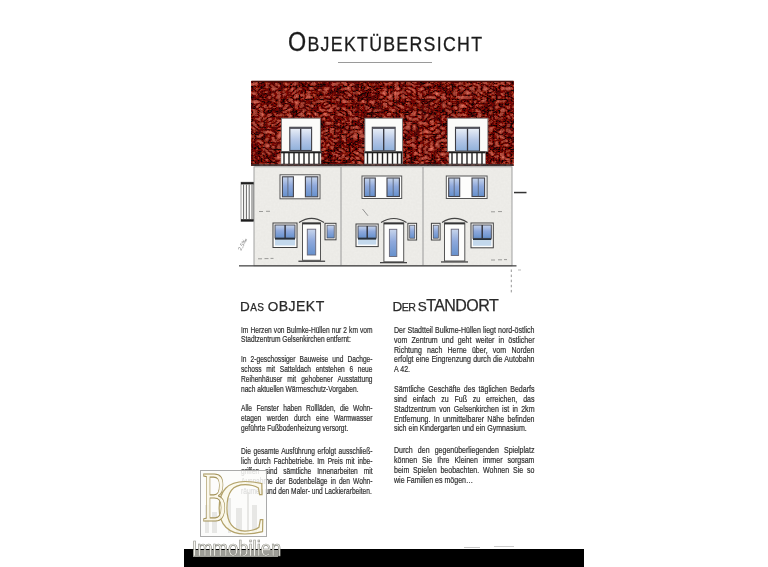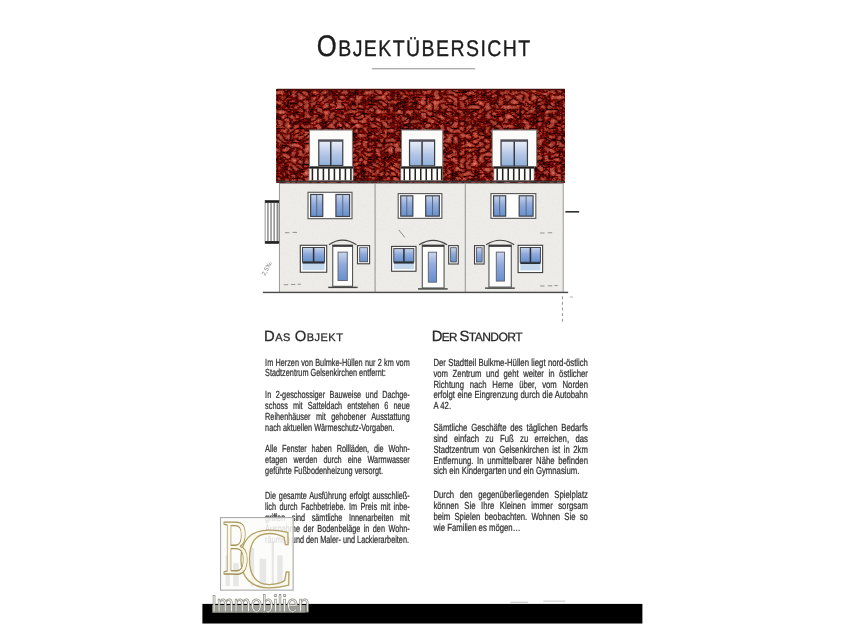--- a/index.html
+++ b/index.html
@@ -261,25 +261,25 @@
   <rect x="239" y="265.2" width="277.5" height="1.3" fill="#4a4a4a"></rect>
 
   <rect x="514" y="191.8" width="12.5" height="1.5" fill="#333"></rect>
 
   <line x1="511.3" y1="269.5" x2="511.3" y2="295" stroke="#8a8a8a" stroke-width="0.9" stroke-dasharray="2.5,2.6"></line>
 
   <line x1="518" y1="270" x2="521" y2="270" stroke="#aaa" stroke-width="0.8"></line>
 </svg>
 
 <div class="abs" style="left:240px;top:296.5px;color:#2a2a2a;white-space:nowrap;letter-spacing:0.45px;-webkit-text-stroke:0.25px #2a2a2a;">
-  <span style="font-size:13.5px;">D</span><span style="font-size:10px;">AS</span><span style="font-size:10.6px;">&nbsp;</span><span style="font-size:13.5px;">O</span><span style="font-size:10px;">BJEKT</span>
+  <span style="font-size:13.5px;">D</span><span style="font-size:10px;">AS</span><span style="font-size:10.6px;">&nbsp;</span><span style="font-size:13.5px;">O</span><span style="font-size:14px;">BJEKT</span>
 </div>
 
 <div class="abs" style="left:392.5px;top:296.5px;color:#2a2a2a;white-space:nowrap;letter-spacing:-0.55px;-webkit-text-stroke:0.25px #2a2a2a;">
-  <span style="font-size:13.5px;">D</span><span style="font-size:10.6px;margin-top:35px;">ER</span><span style="font-size:10.6px;">&nbsp;</span><span style="font-size:13.5px;">S</span><span style="font-size:11px;">TANDORT</span>
+  <span style="font-size:13.5px;">D</span><span style="font-size:10.6px;margin-top:35px;">ER</span><span style="font-size:10.6px;">&nbsp;</span><span style="font-size:13.5px;">S</span><span style="font-size:16px;">TANDORT</span>
 </div>
 
 <div class="col abs" id="lp1" style="left:240.5px;top:324.5px;width:186px;transform:scaleX(0.707);">
   <div>Im Herzen von Bulmke-Hüllen nur 2&nbsp;km vom</div>
   <div class="le">Stadtzentrum Gelsenkirchen entfernt:</div>
 </div>
 
 <div class="col abs" id="lp2" style="left:240.5px;top:354.2px;width:186px;transform:scaleX(0.707);">
   <div>In 2-geschossiger Bauweise und Dachge-</div>
   <div>schoss mit Satteldach entstehen 6 neue</div>

